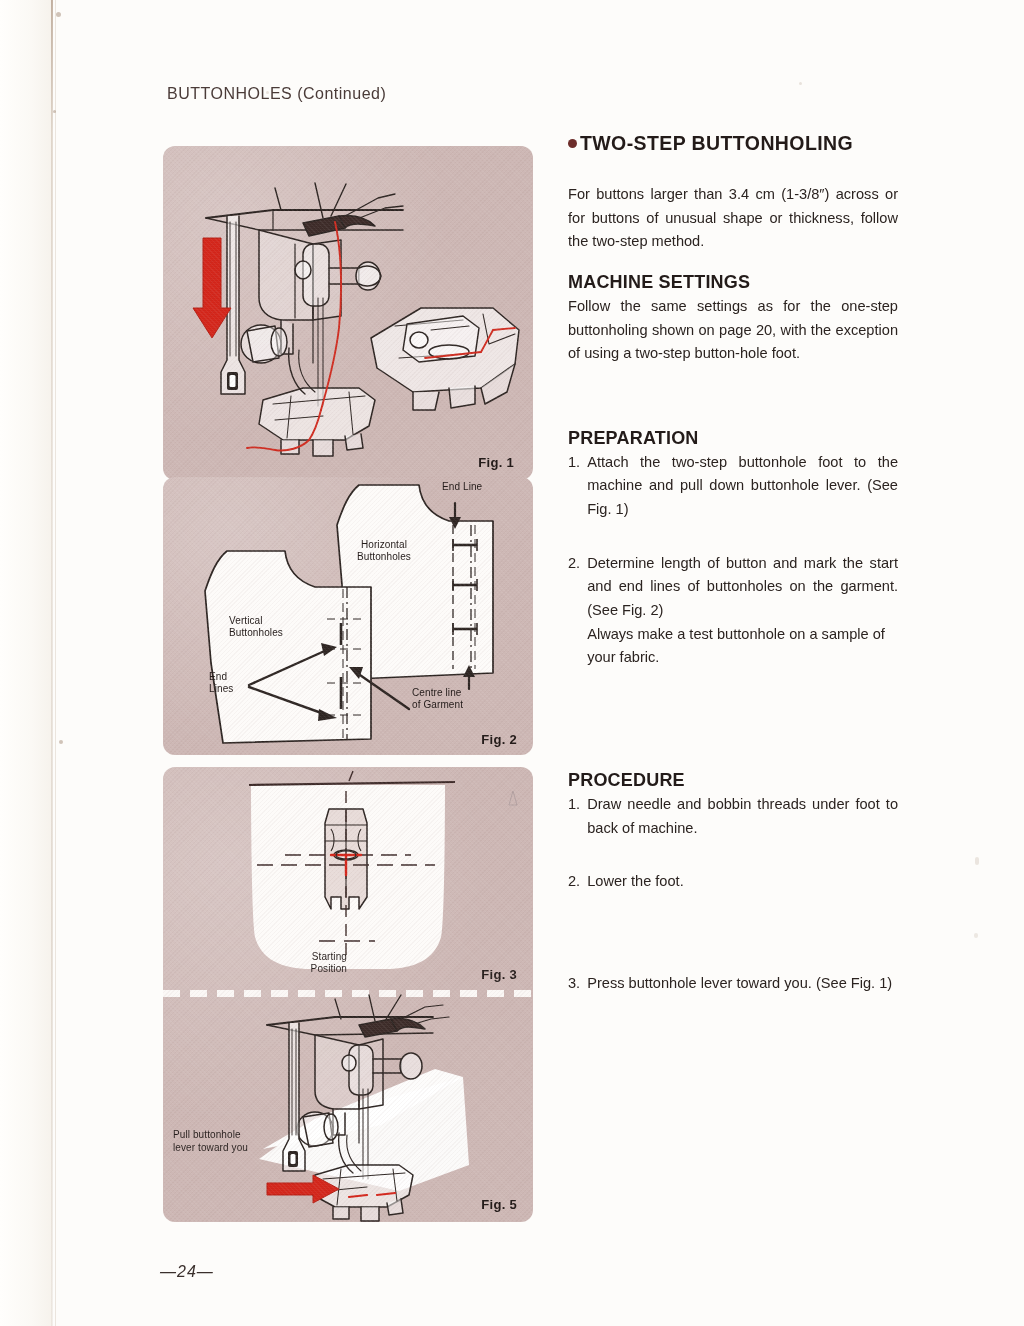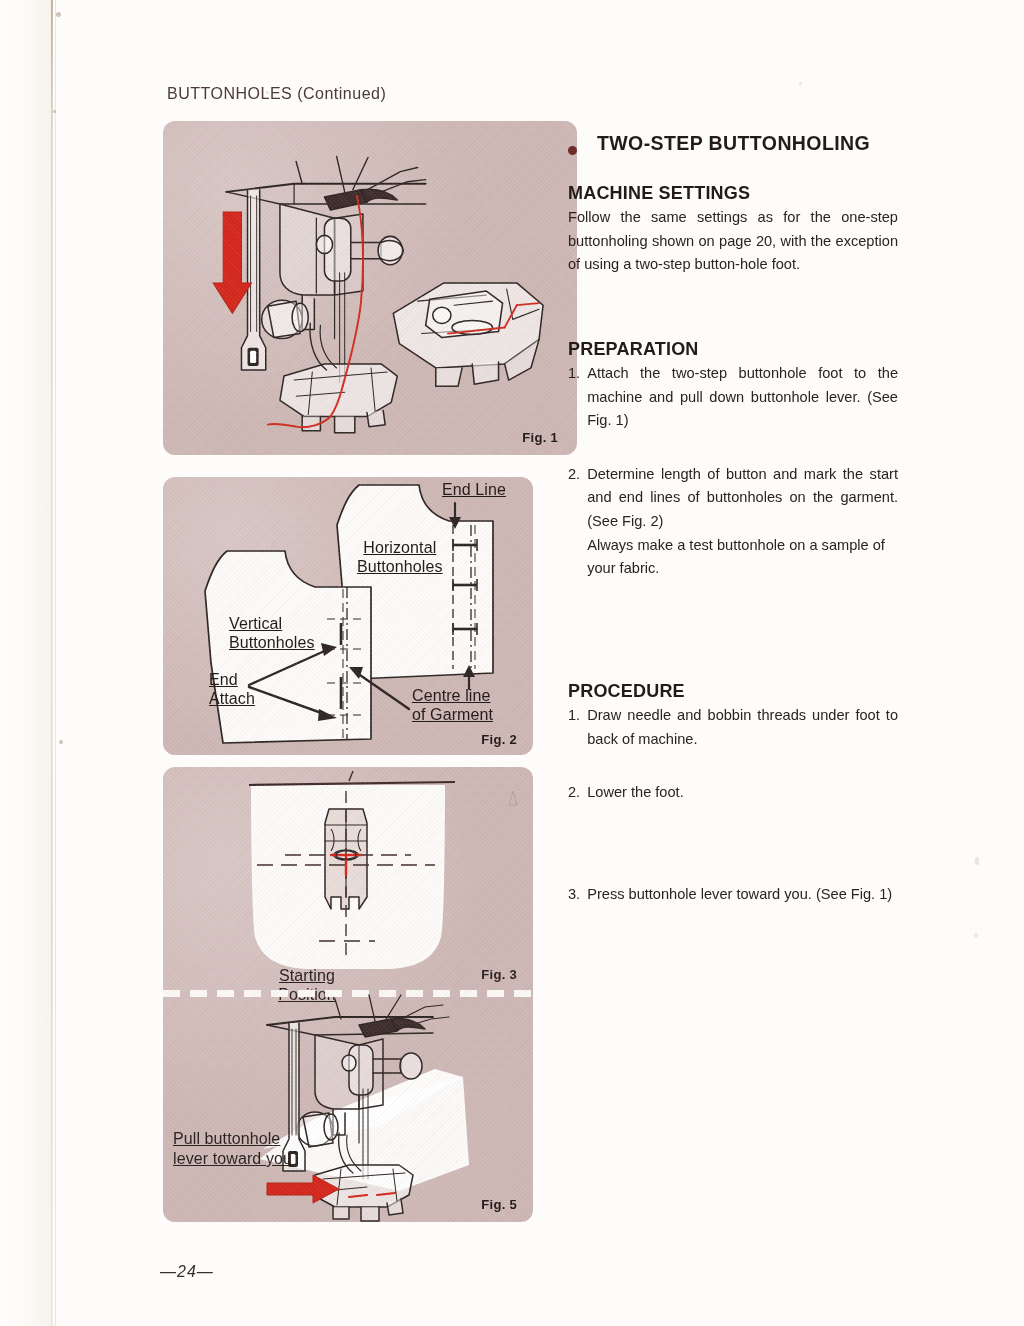--- a/index.html
+++ b/index.html
@@ -76,38 +76,37 @@
   .grain {
     position: absolute;
     inset: 0;
     opacity: .5;
     background-image:
       repeating-linear-gradient(45deg, rgba(255,255,255,.10) 0 1px, rgba(0,0,0,0) 1px 3px),
       repeating-linear-gradient(-45deg, rgba(120,90,88,.10) 0 1px, rgba(0,0,0,0) 1px 3px),
       repeating-linear-gradient(0deg, rgba(255,255,255,.06) 0 1px, rgba(0,0,0,0) 1px 2px);
     pointer-events: none;
   }
-  #fig1-panel { top: 121px; height: 334px; padding-left: 44px; }
+  #fig1-panel { top: 146px; height: 334px; }
   #fig2-panel { top: 477px; height: 278px; }
   #fig34-panel { top: 767px; height: 455px; }
 
   .fig-caption {
     position: absolute;
     font-size: 13px;
     font-weight: bold;
     color: #241c1a;
     letter-spacing: .3px;
   }
   .fig-label {
     position: absolute;
-    font-size: 16px;
+    font-size: 10px;
     color: #241c1a;
     line-height: 1.18;
     letter-spacing: .1px;
-    text-decoration: underline;
   }
   .fig-svg { position: absolute; inset: 0; width: 100%; height: 100%; }
 
   
   #fig34-divider {
     position: absolute;
     left: 0; right: 0;
     top: 223px;
     height: 7px;
     background-image: repeating-linear-gradient(to right,
@@ -116,22 +115,22 @@
 
   
   #text-col {
     position: absolute;
     left: 568px;
     top: 132px;
     width: 330px;
   }
   .heading-bullet-row {
     display: flex;
-    align-items: flex-end;
-    gap: 20px;
+    align-items: center;
+    gap: 3px;
     margin-bottom: 28px;
   }
   .bullet-dot {
     width: 9px; height: 9px;
     border-radius: 50%;
     background: #6d2d2a;
     flex: 0 0 auto;
   }
   #main-heading {
     font-size: 19.5px;
@@ -357,21 +356,21 @@
       <div>Buttonholes</div>
     </div>
 
     <div class="fig-label" style="left:66px; top:138px;">
       <div>Vertical</div>
       <div>Buttonholes</div>
     </div>
 
     <div class="fig-label" style="left:46px; top:194px;">
       <div>End</div>
-      <div>Attach</div>
+      <div>Lines</div>
     </div>
 
     <div class="fig-label" style="left:249px; top:210px;">
       <div>Centre line</div>
       <div>of Garment</div>
     </div>
 
     <div class="fig-caption" style="right:16px; bottom:8px;">Fig. 2</div>
   </div>
 
@@ -404,21 +403,21 @@
         <path d="M156 174 L212 174" stroke-width="1.6" stroke-dasharray="16 9"></path>
       </g>
 
       <g stroke="#d32419" stroke-width="2.4" fill="none" stroke-linecap="round">
         <path d="M168 88 L198 88"></path>
         <path d="M183 88 L183 108"></path>
       </g>
       <ellipse cx="183" cy="88" rx="10" ry="4" fill="none" stroke="#2b2320" stroke-width="1.2"></ellipse>
     </svg>
 
-    <div class="fig-label" style="left:104px; top:200px; text-align:center; width:80px;">
+    <div class="fig-label" style="left:104px; top:184px; text-align:right; width:80px;">
       <div>Starting</div>
       <div>Position</div>
     </div>
 
     <div class="fig-caption" style="right:16px; top:200px;">Fig. 3</div>
 
     <div id="fig34-divider"></div>
 
     <svg class="fig-svg" viewBox="0 0 370 455" style="pointer-events:none;">
 
@@ -496,20 +495,21 @@
     <div class="fig-caption" style="right:16px; bottom:10px;">Fig. 5</div>
   </div>
 
   <div id="text-col">
 
     <div class="heading-bullet-row">
       <span class="bullet-dot"></span>
       <span id="main-heading">TWO-STEP  BUTTONHOLING</span>
     </div>
 
+    <p class="body-para">For buttons larger than 3.4 cm (1-3/8″) across or for buttons of unusual shape or thickness, follow the two-step method.</p>
 
     <div class="block">
       <div class="sub-heading">MACHINE SETTINGS</div>
       <p class="body-para" style="margin-bottom:0;">Follow the same settings as for the one-step buttonholing shown on page 20, with the exception of using a two-step button-hole foot.</p>
     </div>
 
     <div class="gap-md"></div>
 
     <div class="block">
       <div class="sub-heading">PREPARATION</div>

